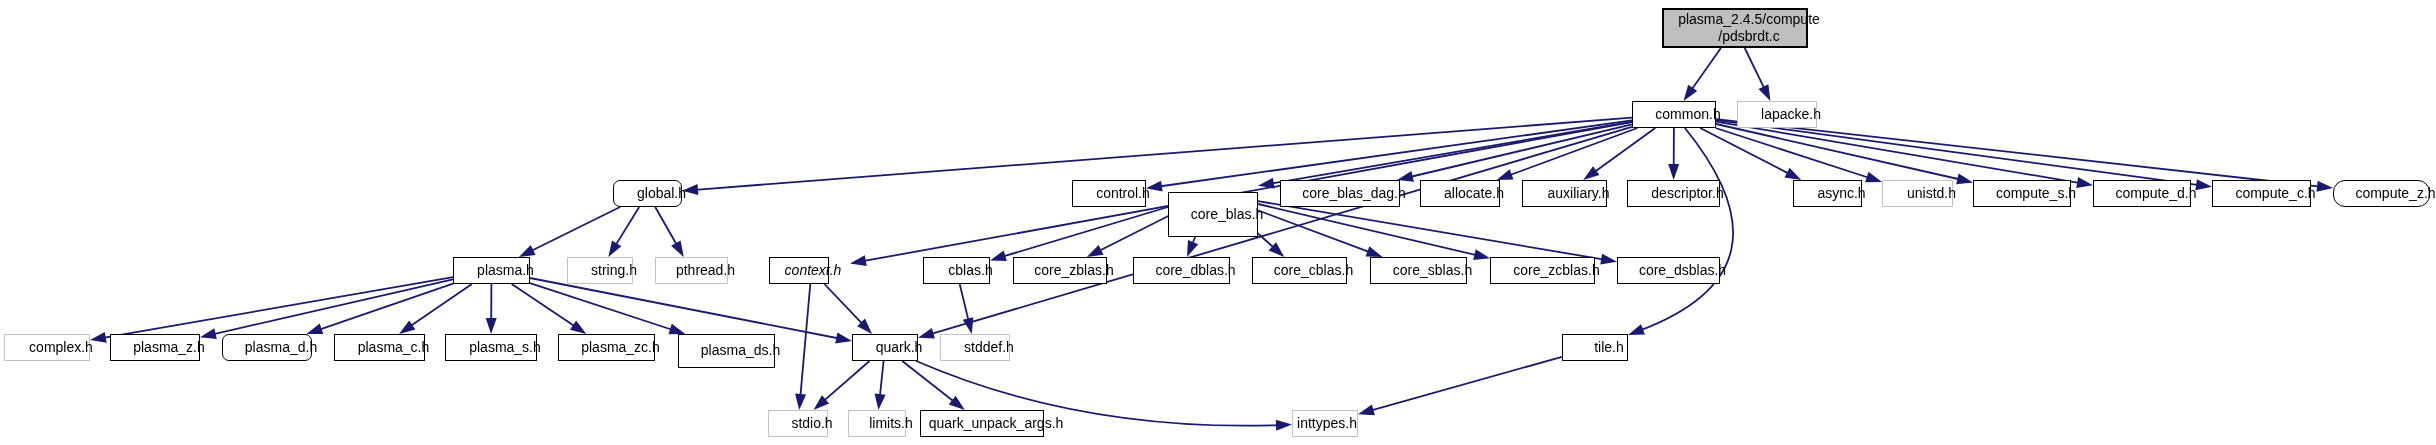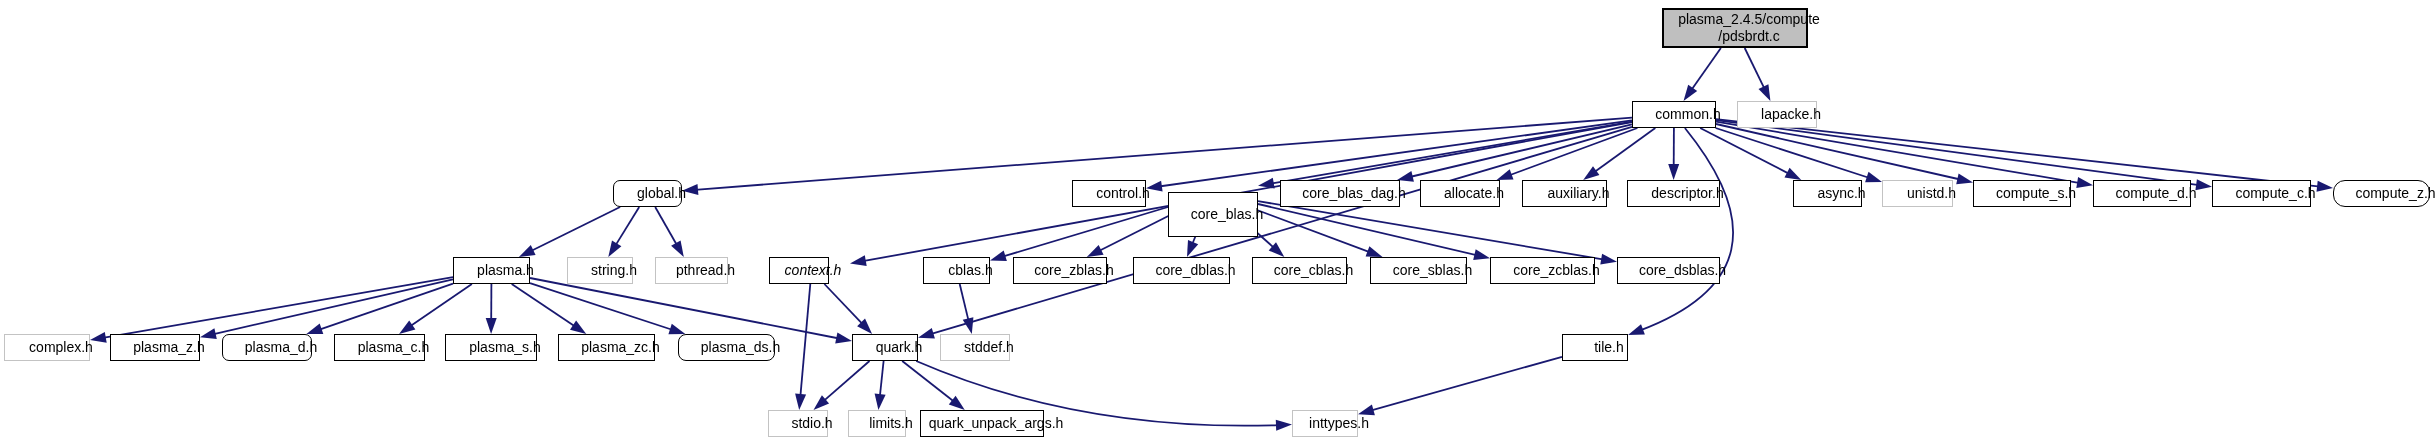--- a/index.html
+++ b/index.html
@@ -149,21 +149,21 @@
     <div class="node internal" style="left: 1252px; top: 257px; width: 95px; height: 27px;"><span>core_cblas.h</span></div>
     <div class="node internal" style="left: 1370px; top: 257px; width: 97px; height: 27px;"><span>core_sblas.h</span></div>
     <div class="node internal" style="left: 1490px; top: 257px; width: 105px; height: 27px;"><span>core_zcblas.h</span></div>
     <div class="node internal" style="left: 1617px; top: 257px; width: 103px; height: 27px;"><span>core_dsblas.h</span></div>
     <div class="node external" style="left: 4px; top: 334px; width: 86px; height: 27px;"><span>complex.h</span></div>
     <div class="node internal" style="left: 110px; top: 334px; width: 90px; height: 27px;"><span>plasma_z.h</span></div>
     <div class="node internal" style="left: 222px; top: 334px; width: 90px; height: 27px; border-radius: 7px;"><span>plasma_d.h</span></div>
     <div class="node internal" style="left: 334px; top: 334px; width: 91px; height: 27px;"><span>plasma_c.h</span></div>
     <div class="node internal" style="left: 445px; top: 334px; width: 92px; height: 27px;"><span>plasma_s.h</span></div>
     <div class="node internal" style="left: 558px; top: 334px; width: 97px; height: 27px;"><span>plasma_zc.h</span></div>
-    <div class="node internal" style="left: 678px; top: 334px; width: 97px; height: 27px; border-radius: 8px;"><span>plasma_ds.h</span></div>
+    <div class="node internal" style="left: 678px; top: 334px; width: 97px; height: 34px;"><span>plasma_ds.h</span></div>
     <div class="node internal" style="left: 852px; top: 334px; width: 66px; height: 27px; justify-content: center;"><span>quark.h</span></div>
     <div class="node external" style="left: 940px; top: 334px; width: 70px; height: 27px;"><span>stddef.h</span></div>
     <div class="node internal" style="left: 1562px; top: 334px; width: 66px; height: 27px;"><span>tile.h</span></div>
     <div class="node external" style="left: 768px; top: 410px; width: 60px; height: 27px;"><span>stdio.h</span></div>
     <div class="node external" style="left: 848px; top: 410px; width: 58px; height: 27px;"><span>limits.h</span></div>
     <div class="node internal" style="left: 920px; top: 410px; width: 124px; height: 27px;"><span>quark_unpack_args.h</span></div>
-    <div class="node external" style="left: 1292px; top: 410px; width: 66px; height: 27px;"><span>inttypes.h</span></div>
+    <div class="node external" style="left: 1292px; top: 410px; width: 66px; height: 27px; justify-content: flex-end;"><span>inttypes.h</span></div>
   </div>
 
 </body></html>

